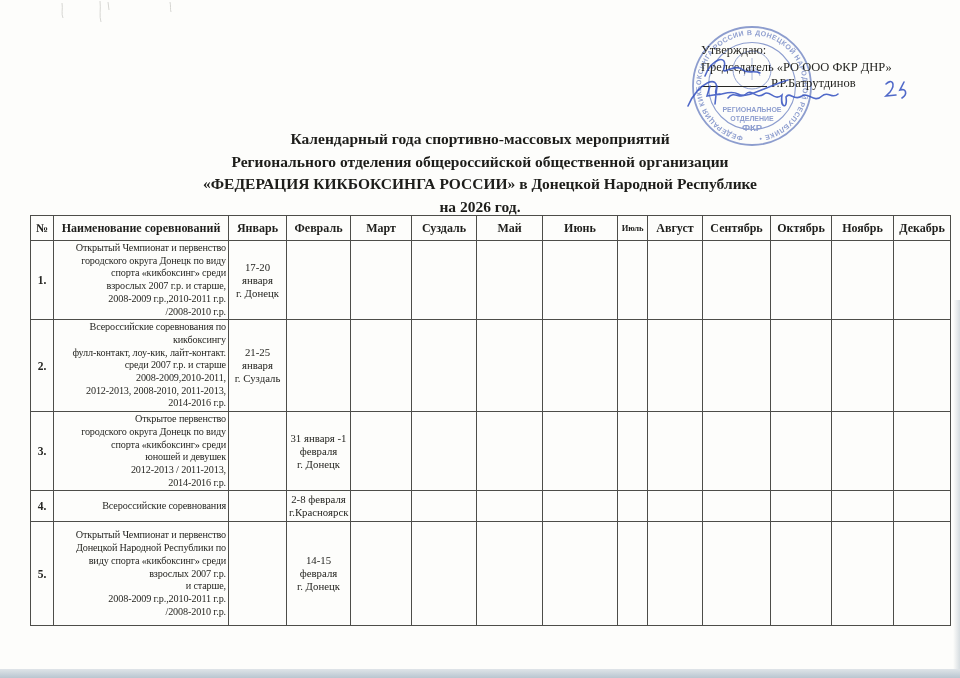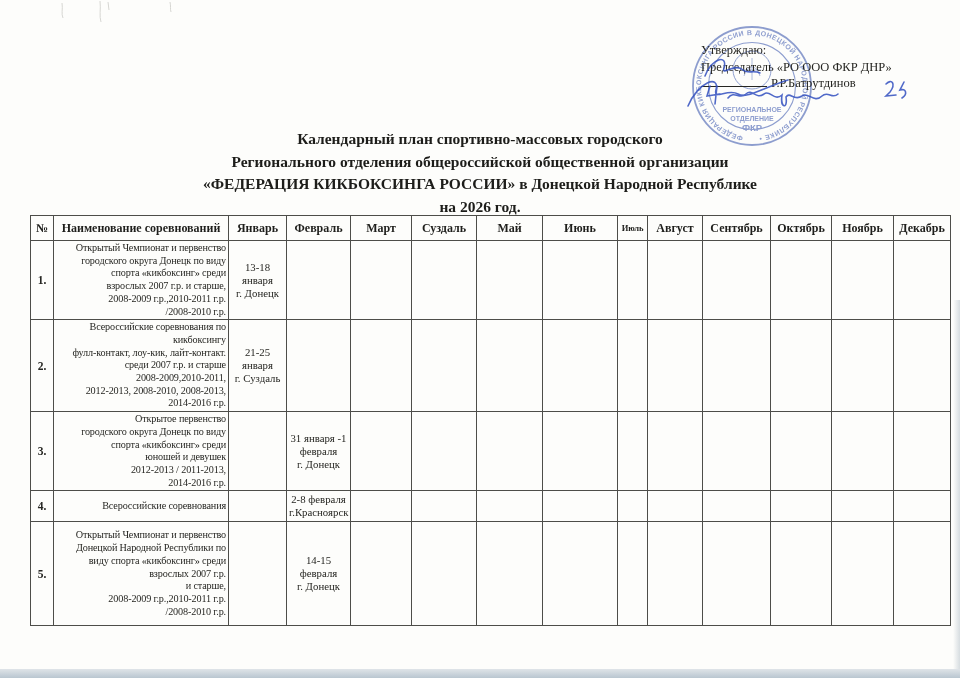--- a/index.html
+++ b/index.html
@@ -112,21 +112,21 @@
 
         <path d="M48,58 C54,50 60,60 66,54 C72,48 76,60 84,54 C90,49 94,62 102,55 C100,68 108,70 106,57 C110,51 114,62 122,56 C128,51 134,64 142,56 C148,50 152,60 158,54"></path>
 
         <path d="M206,44 C212,38 216,44 210,52 L206,56 L216,55"></path>
         <path d="M224,42 L220,50 C226,48 228,54 222,58"></path>
       </g>
     </svg>
   </div>
 
   <div class="doc-title">
-    <div>Календарный план спортивно-массовых городского</div>
+    <div>Календарный года спортивно-массовых мероприятий</div>
     <div>Регионального отделения общероссийской общественной организации</div>
     <div>«ФЕДЕРАЦИЯ КИКБОКСИНГА РОССИИ» в Донецкой Народной Республике</div>
     <div>на 2026 год.</div>
   </div>
 
   <table class="cal">
     <colgroup>
       <col style="width:23px">
         <col style="width:175px">
         <col style="width:58px">
@@ -162,21 +162,21 @@
     </thead>
     <tbody>
         <tr>
           <td class="num">1.</td>
           <td class="name">Открытый Чемпионат и первенство
 городского округа Донецк по виду
 спорта «кикбоксинг» среди
 взрослых 2007 г.р. и старше,
 2008-2009 г.р.,2010-2011 г.р.
 /2008-2010 г.р.</td>
-          <td class="month">13-18
+          <td class="month">17-20
 января
 г. Донецк</td>
           <td class="month"></td>
           <td class="month"></td>
           <td class="month"></td>
           <td class="month"></td>
           <td class="month"></td>
           <td class="month"></td>
           <td class="month"></td>
           <td class="month"></td>
@@ -184,21 +184,21 @@
           <td class="month"></td>
           <td class="month"></td>
         </tr>
         <tr>
           <td class="num">2.</td>
           <td class="name">Всероссийские соревнования по
 кикбоксингу
 фулл-контакт, лоу-кик, лайт-контакт.
 среди 2007 г.р. и старше
 2008-2009,2010-2011,
-2012-2013, 2008-2010, 2008-2013,
+2012-2013, 2008-2010, 2011-2013,
 2014-2016  г.р.</td>
           <td class="month">21-25
 января
 г. Суздаль</td>
           <td class="month"></td>
           <td class="month"></td>
           <td class="month"></td>
           <td class="month"></td>
           <td class="month"></td>
           <td class="month"></td>

